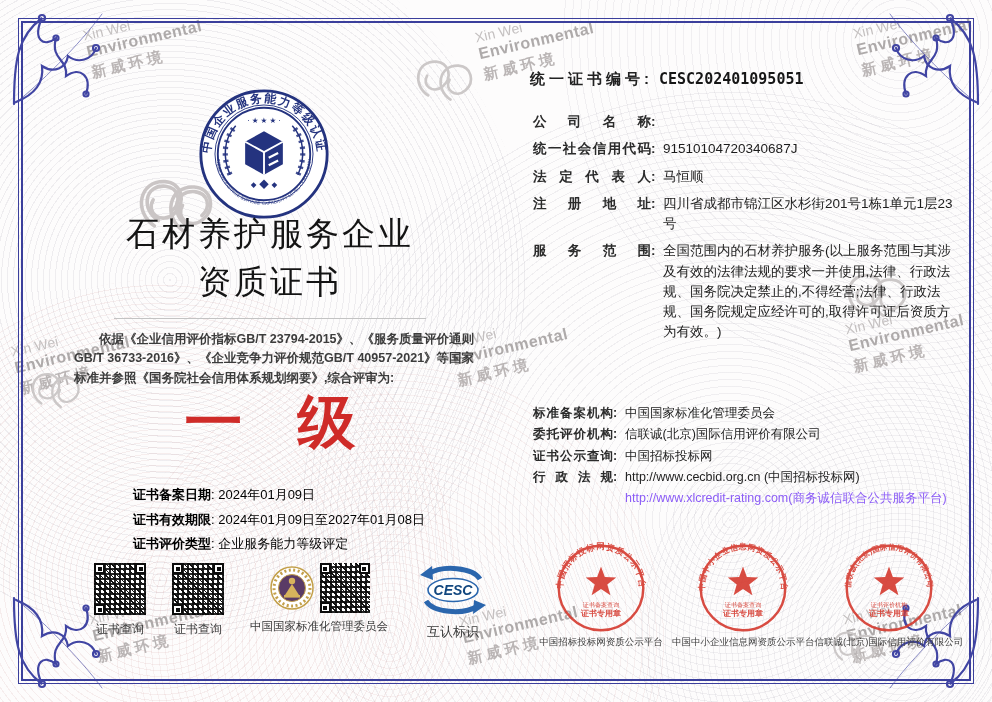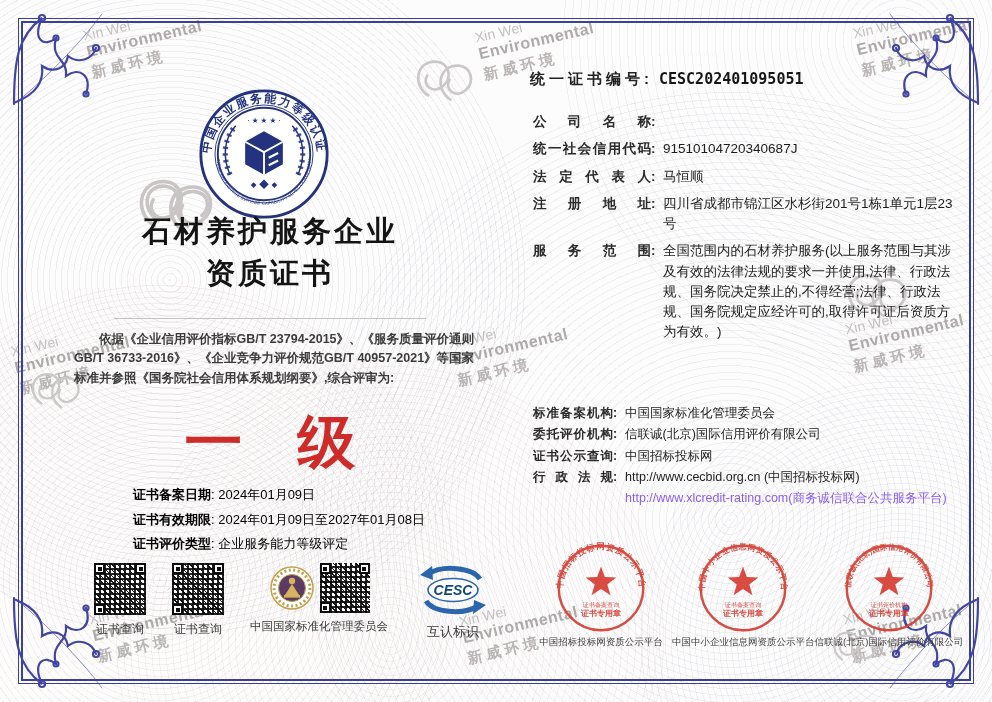--- a/index.html
+++ b/index.html
@@ -34,26 +34,26 @@
   .c-br{right:8px;bottom:8px;transform:scale(-1,-1);}
   
   .wm{position:absolute;z-index:1;transform:rotate(-13deg);pointer-events:none;line-height:1.15;}
   .wm .l1{font-size:14px;color:#c4c0c0;}
   .wm .l2{font-size:16px;font-weight:700;color:#aeaaaa;letter-spacing:.5px;}
   .wm .l3{font-size:15px;font-weight:700;color:#bab5b5;letter-spacing:4px;margin-top:3px;}
   .wm-logo{position:absolute;z-index:1;transform:rotate(-8deg);pointer-events:none;}
   
   .emblem{position:absolute;left:198px;top:88px;width:132px;height:132px;z-index:2;}
   .title{position:absolute;left:66px;top:210px;width:408px;text-align:center;z-index:2;
-         font-weight:700;font-size:29px;letter-spacing:3px;color:#141414;line-height:1.45;}
+         font-weight:400;font-size:33px;letter-spacing:3px;color:#141414;line-height:1.45;}
   .divider{position:absolute;left:114px;top:318px;width:312px;height:1px;background:#c3c3c3;z-index:2;}
   .basis{position:absolute;left:74px;top:330px;width:402px;z-index:2;
          font-size:12.5px;line-height:1.55;color:#3c3c3c;text-indent:2em;font-weight:bold;}
   .grade{position:absolute;left:66px;top:384px;width:408px;text-align:center;z-index:2;
-         font-size:58px;font-weight:800;color:#cf2b28;letter-spacing:55px;padding-left:55px;box-sizing:border-box;margin-top:20px;}
+         font-size:58px;font-weight:800;color:#cf2b28;letter-spacing:55px;padding-left:55px;box-sizing:border-box;}
   .dates{position:absolute;left:100px;top:483px;z-index:2;font-size:13px;color:#000000;line-height:1.9;margin-left:33px;}
   .dates .dl{font-weight:600;}
   
   .footer{position:absolute;left:94px;top:563px;z-index:2;display:flex;align-items:flex-start;gap:26px;}
   .fitem{display:flex;flex-direction:column;align-items:center;}
   .flabel{margin-top:6px;font-size:12px;color:#3a3a3a;white-space:nowrap;}
   .qr{position:relative;width:52px;height:52px;background-color:#fff;
       background-image:
         repeating-linear-gradient(90deg,rgba(10,10,10,.88) 0 2px,transparent 2px 5px),
         repeating-linear-gradient(0deg,rgba(10,10,10,.88) 0 2px,transparent 2px 5px),

